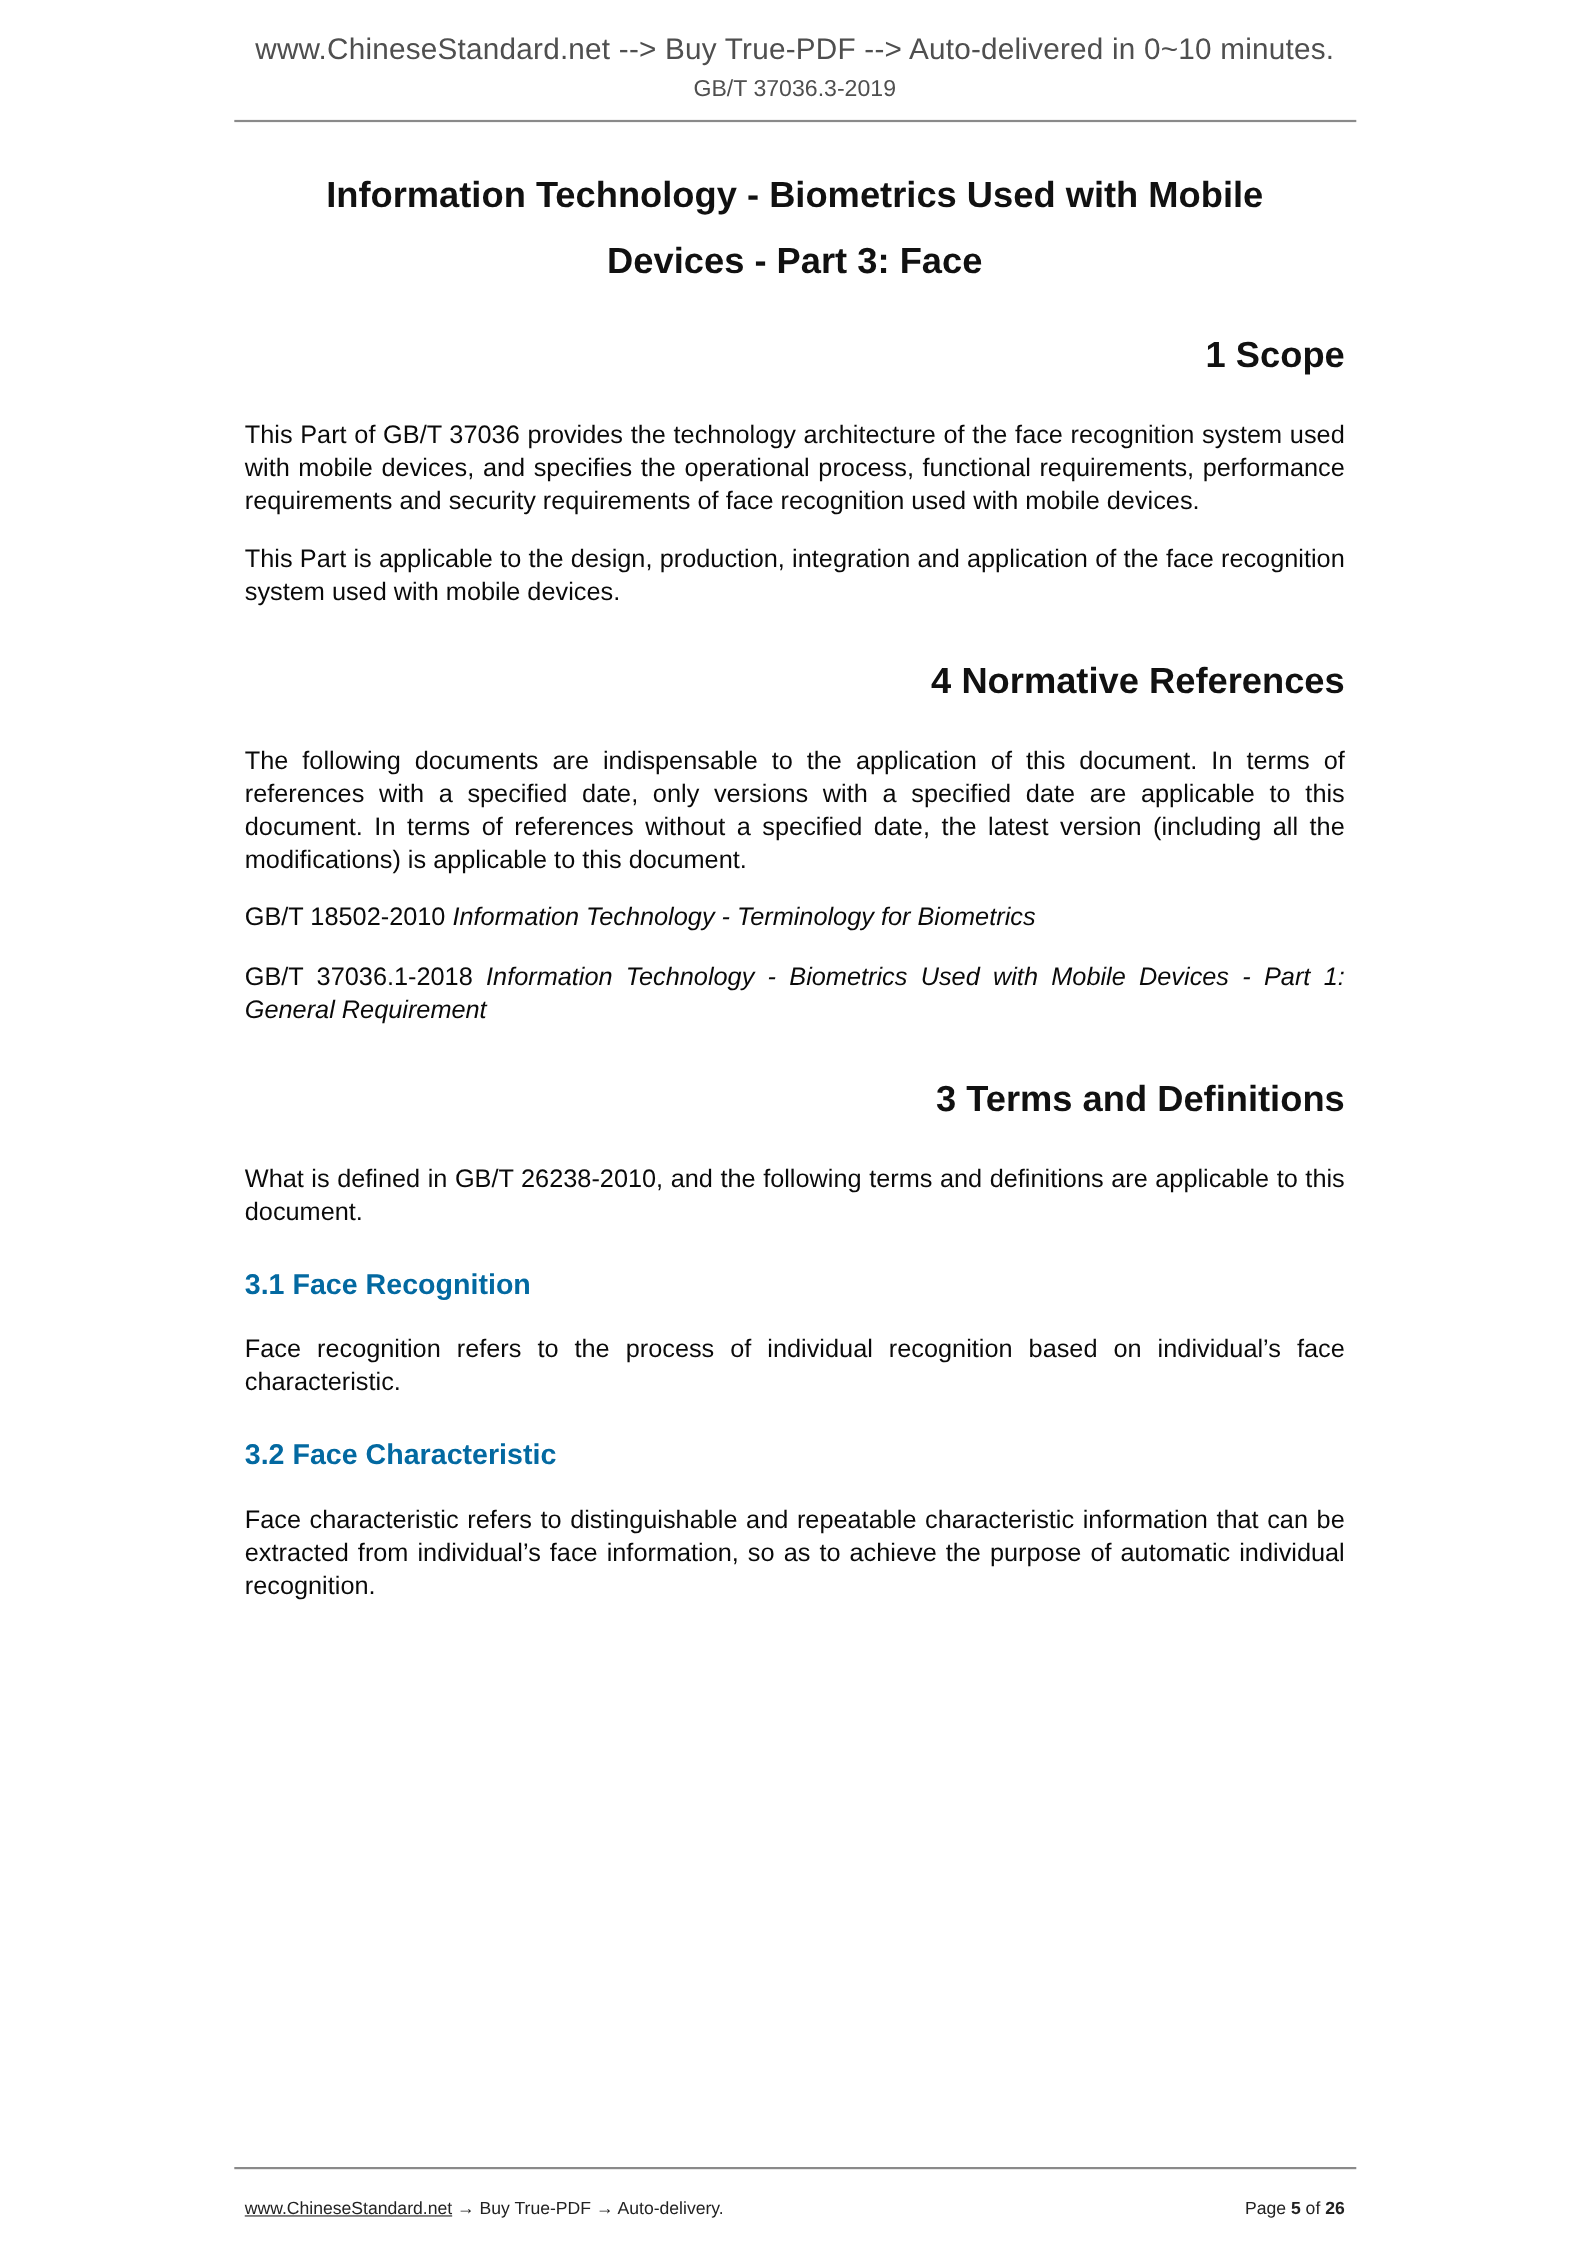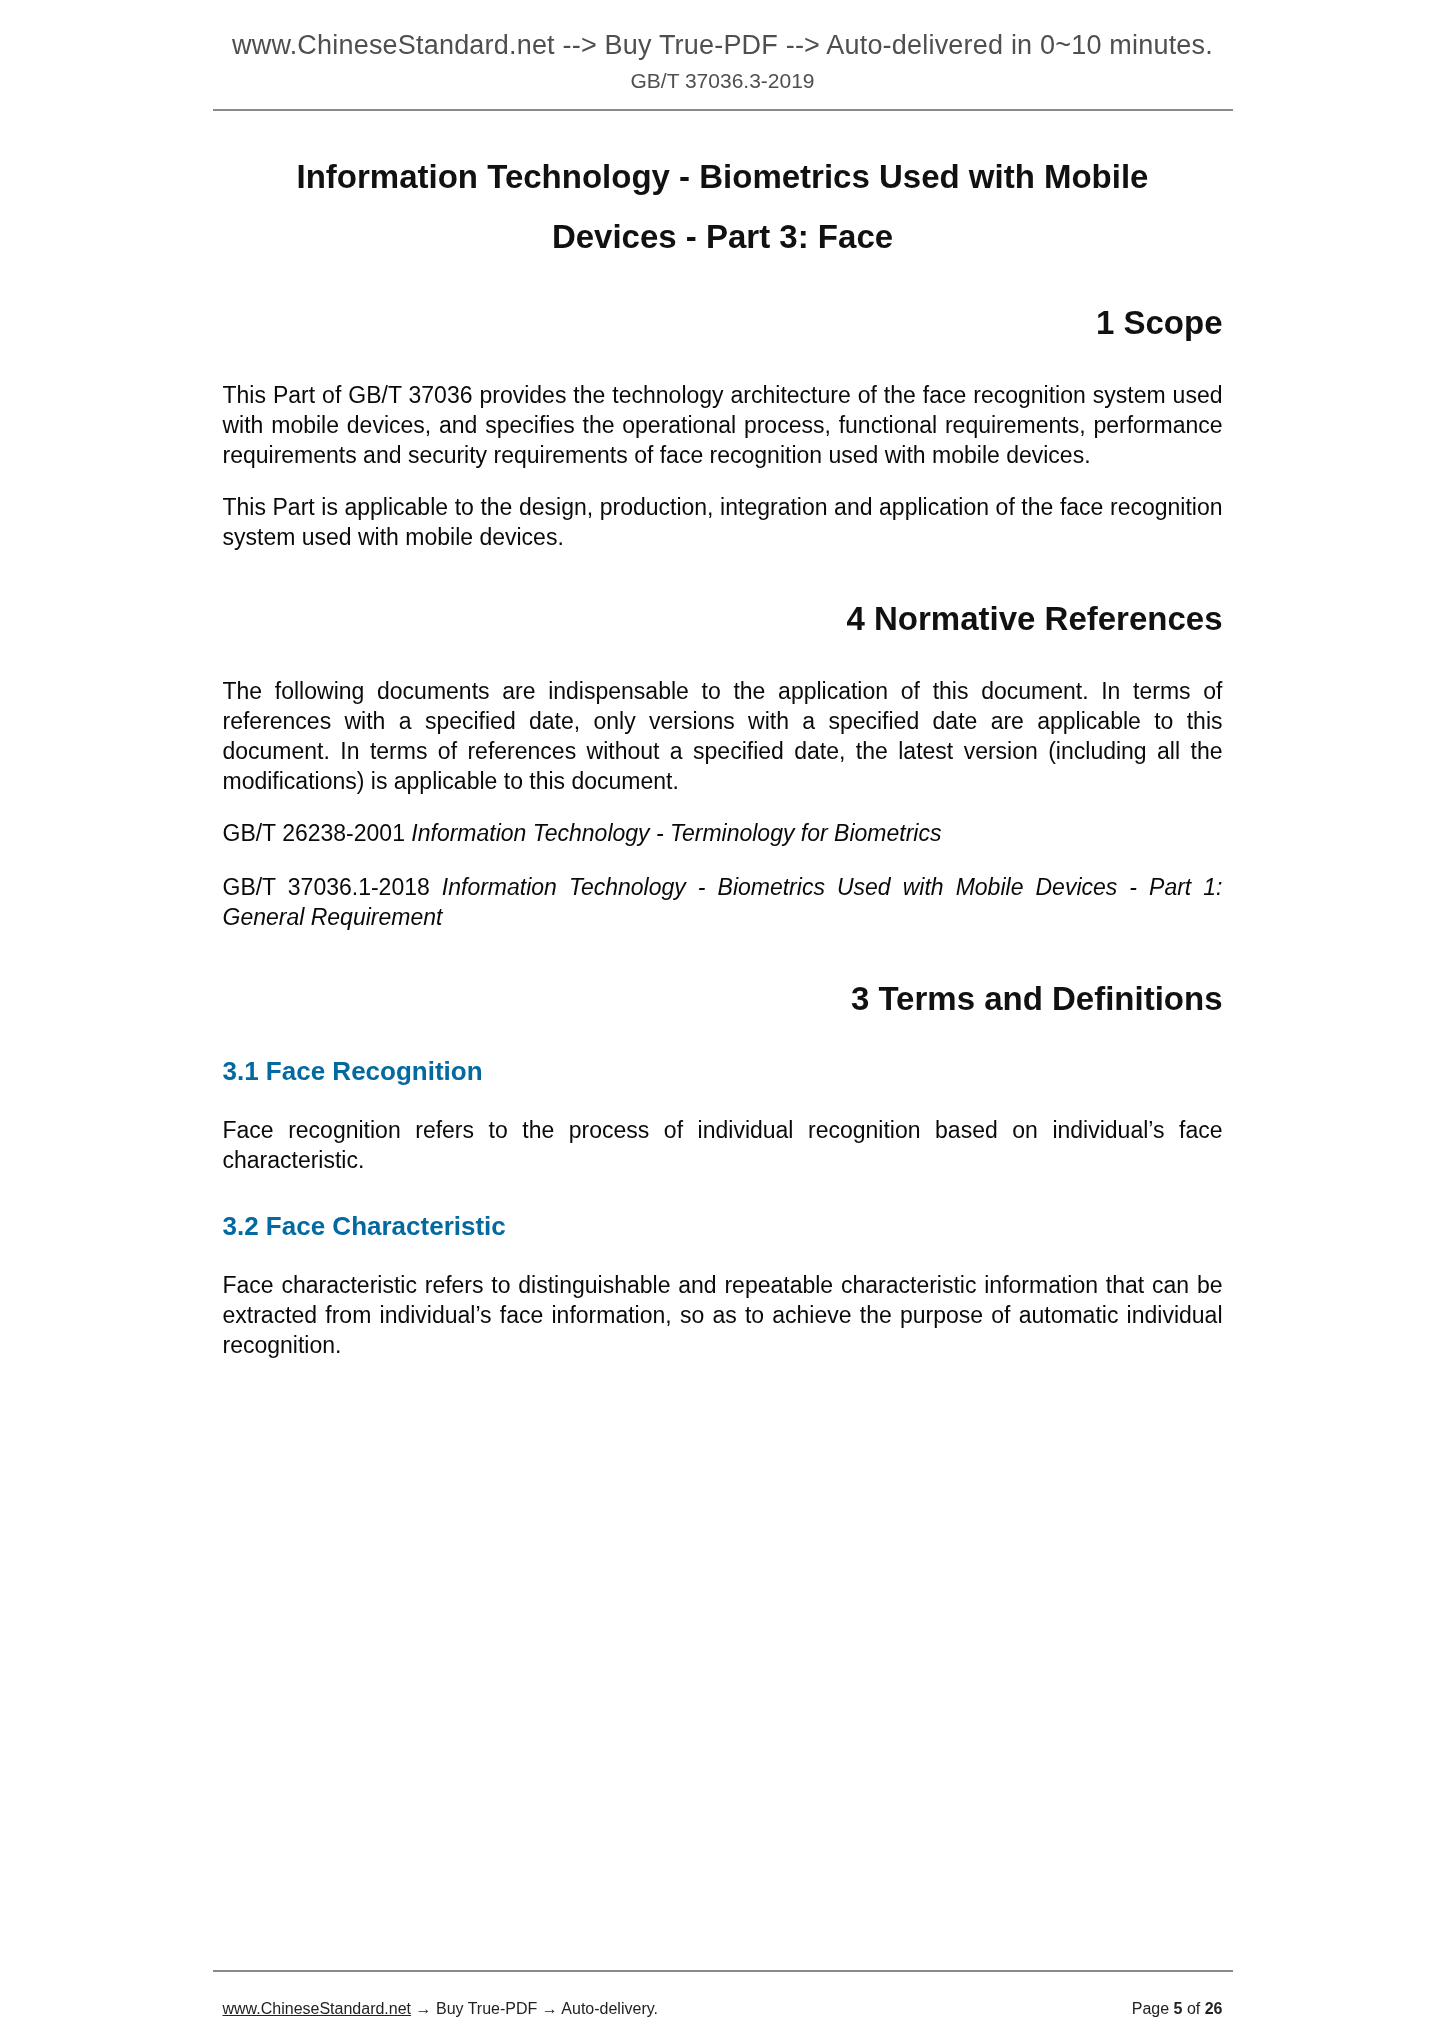--- a/index.html
+++ b/index.html
@@ -108,31 +108,32 @@
     <section>
       <h2 class="sec-heading">1 Scope</h2>
       <p class="body-p">This Part of GB/T 37036 provides the technology architecture of the face recognition system used with mobile devices, and specifies the operational process, functional requirements, performance requirements and security requirements of face recognition used with mobile devices.</p>
       <p class="body-p">This Part is applicable to the design, production, integration and application of the face recognition system used with mobile devices.</p>
     </section>
 
     <section>
       <h2 class="sec-heading">4 Normative References</h2>
       <p class="body-p">The following documents are indispensable to the application of this document. In terms of references with a specified date, only versions with a specified date are applicable to this document. In terms of references without a specified date, the latest version (including all the modifications) is applicable to this document.</p>
       <p class="body-p ref-p">
-        <span>GB/T 26238-2001</span>
+        <span>GB/T 18502-2010</span>
         <span class="ref-title">Information Technology - Terminology for Biometrics</span>
       </p>
       <p class="body-p ref-p">
         <span>GB/T 37036.1-2018</span>
         <span class="ref-title">Information Technology - Biometrics Used with Mobile Devices - Part 1: General Requirement</span>
       </p>
     </section>
 
     <section>
       <h2 class="sec-heading">3 Terms and Definitions</h2>
+      <p class="body-p">What is defined in GB/T 26238-2010, and the following terms and definitions are applicable to this document.</p>
 
       <h3 class="sub-heading">3.1 Face Recognition</h3>
       <p class="body-p">Face recognition refers to the process of individual recognition based on individual’s face characteristic.</p>
 
       <h3 class="sub-heading">3.2 Face Characteristic</h3>
       <p class="body-p">Face characteristic refers to distinguishable and repeatable characteristic information that can be extracted from individual’s face information, so as to achieve the purpose of automatic individual recognition.</p>
 
     </section>
 
   </main>

